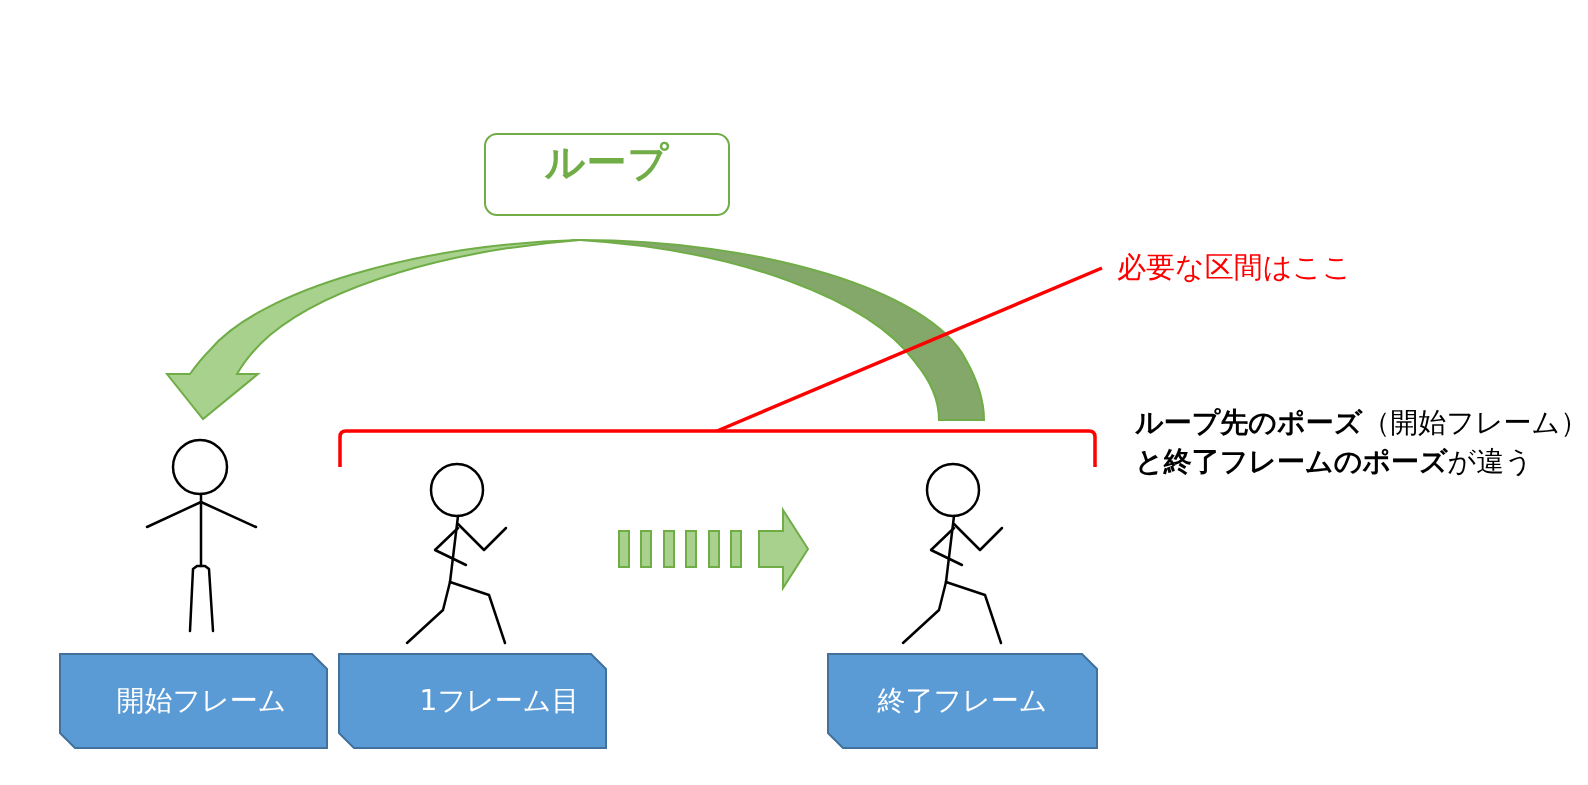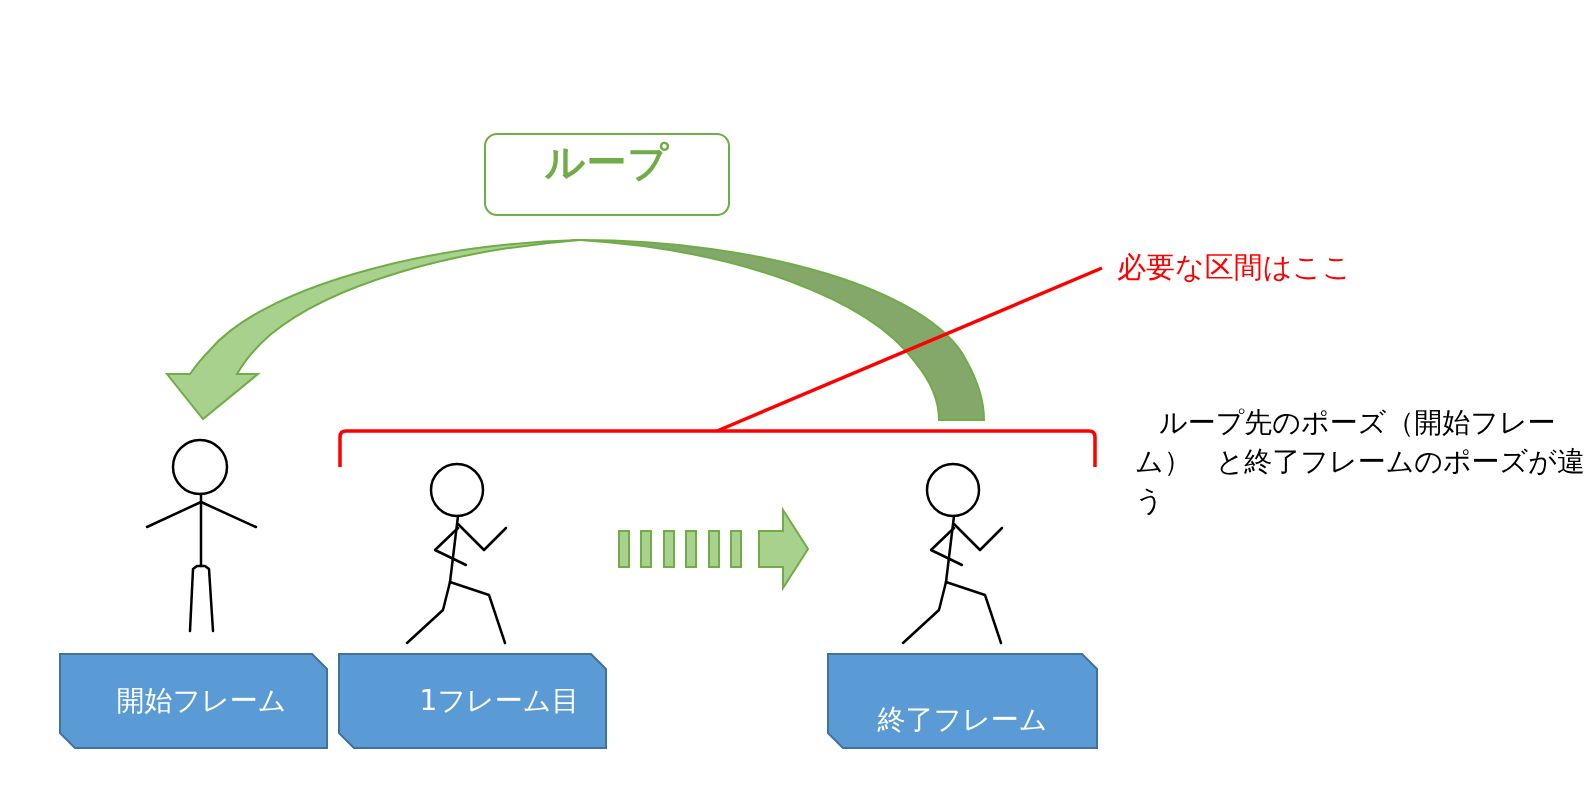--- a/index.html
+++ b/index.html
@@ -47,21 +47,21 @@
     }
     .note {
       position: absolute;
       left: 1135px;
       top: 403px;
       width: 460px;
       color: #000000;
       font-size: 28px;
       line-height: 39px;
     }
-    .note .b { font-weight: normal; margin-left: 24px; }
+    .note .b { font-weight: bold; }
     .frame-label {
       position: absolute;
       display: flex;
       align-items: center;
       justify-content: center;
       color: #ffffff;
       font-size: 28px;
       height: 94px;
       top: 654px;
     }
@@ -144,13 +144,13 @@
 <div class="loop-box">
   <span>ループ</span>
 </div>
 
 <div class="required-label">必要な区間はここ</div>
 
 <div class="note"><span class="b">ループ先のポーズ</span><span>（開始フレーム）</span><span class="b">と終了フレームのポーズ</span><span>が違う</span></div>
 
 <div class="frame-label" style="left:60px; width:267px;padding-left:8px;">開始フレーム</div>
 <div class="frame-label" style="left:339px; width:321px;">1フレーム目</div>
-<div class="frame-label" style="left:828px; width:269px;margin-top:19px;">終了フレーム</div>
+<div class="frame-label" style="left:828px; width:269px;">終了フレーム</div>
 
 </body></html>

